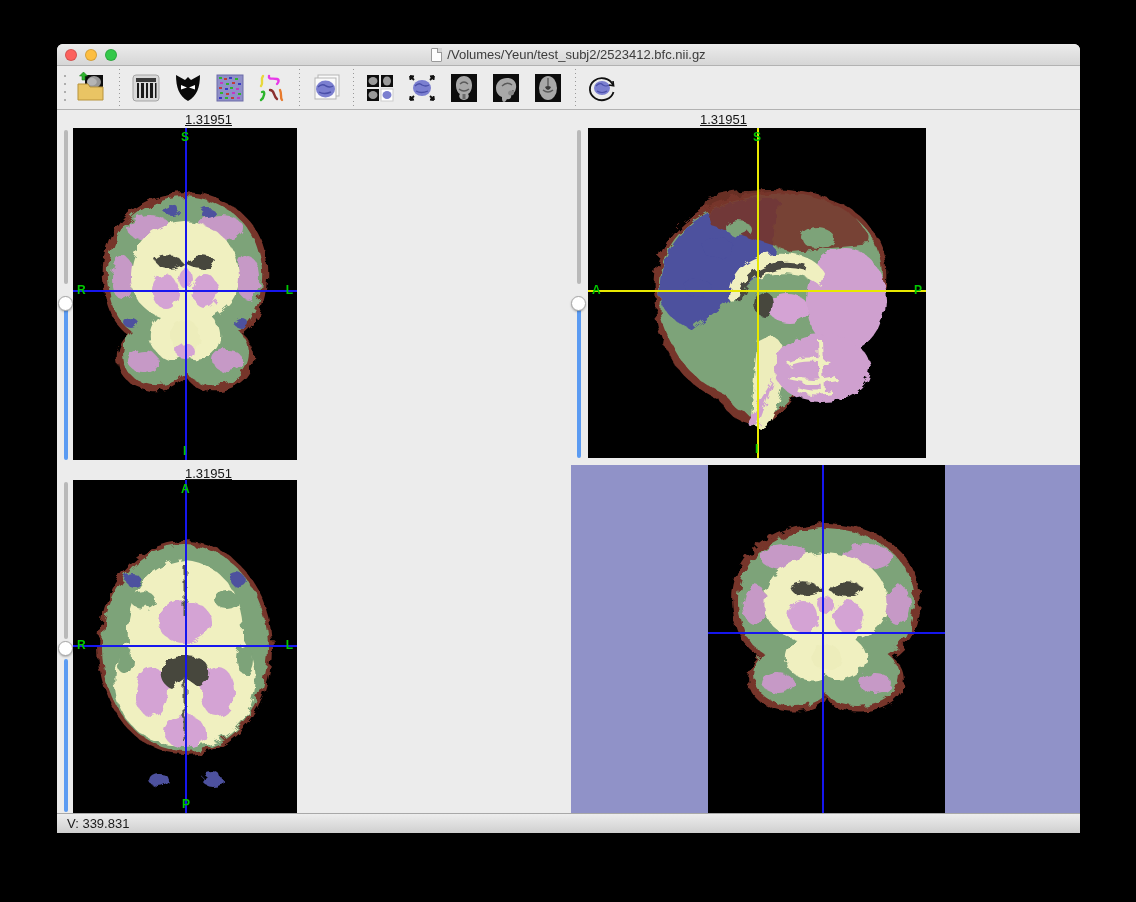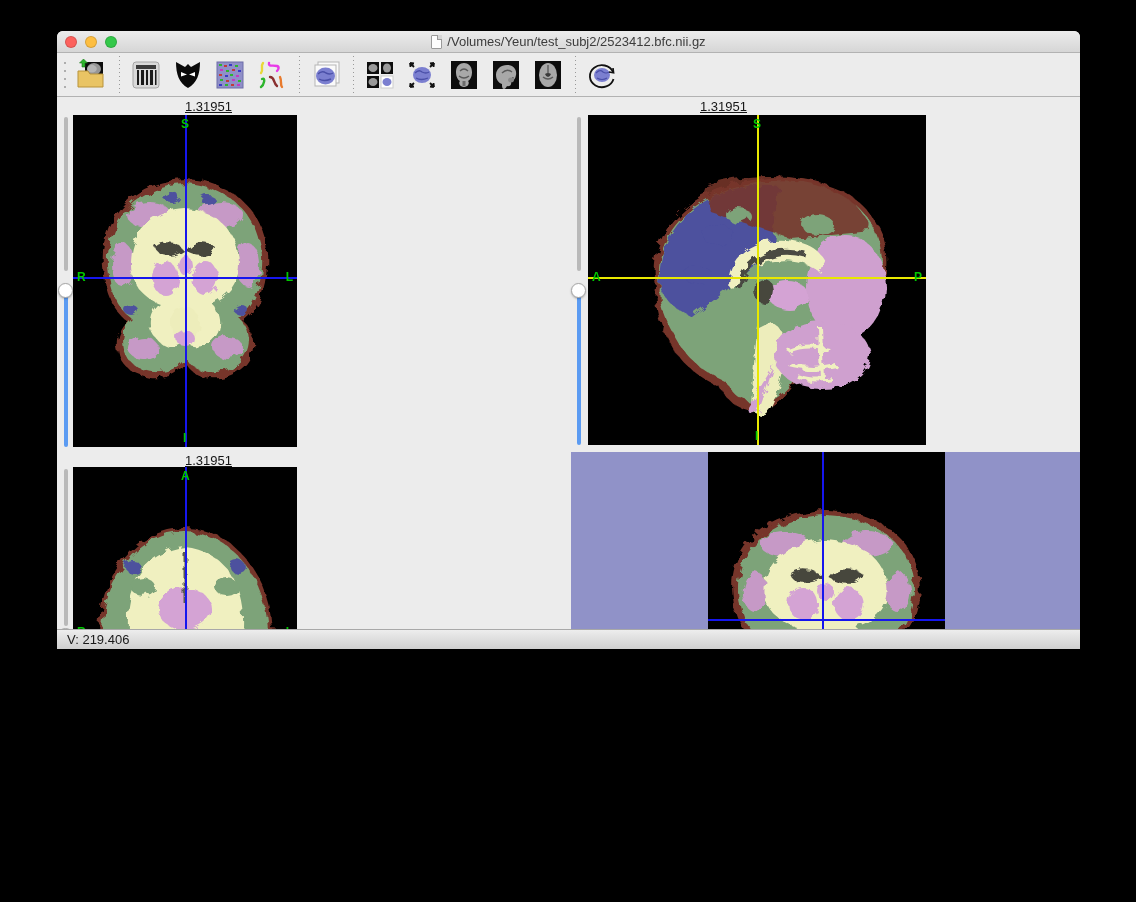--- a/index.html
+++ b/index.html
@@ -1,18 +1,18 @@
 <!DOCTYPE html>
 <html><head>
 <meta charset="utf-8">
 <style>
   * { margin:0; padding:0; box-sizing:border-box; }
   html,body { width:1136px; height:902px; background:#000; font-family:"Liberation Sans", sans-serif; position:relative; overflow:hidden; }
 
-  .window { position:absolute; left:57px; top:31px; width:1023px; height:618px;
+  .window { position:absolute; left:57px; top:44px; width:1023px; height:789px;
     background:#ececec; border-radius:6px 6px 0 0; overflow:hidden;
     box-shadow:0 12px 40px rgba(0,0,0,.65), 0 0 0 1px rgba(0,0,0,.35); }
 
   
   .titlebar { position:absolute; left:0; top:0; right:0; height:22px;
     background:linear-gradient(#ececec,#d6d6d6); border-bottom:1px solid #b2b2b2;
     display:flex; align-items:center; justify-content:center; }
   .traffic { position:absolute; left:8px; top:5px; display:flex; gap:8px; }
   .light { width:12px; height:12px; border-radius:50%; border:1px solid rgba(0,0,0,.15); }
   .light.close { background:#fc615d; }
@@ -419,16 +419,16 @@
           </g>
         </svg>
         <div class="xh-v xh-blue" style="left:114px;"></div>
         <div class="xh-h xh-blue" style="top:167px;"></div>
       </div>
     </div>
 
   </div>
 
   <div class="statusbar">
-    <span>V: 219.406</span>
+    <span>V: 339.831</span>
   </div>
 
 </div>
 
 </body></html>

